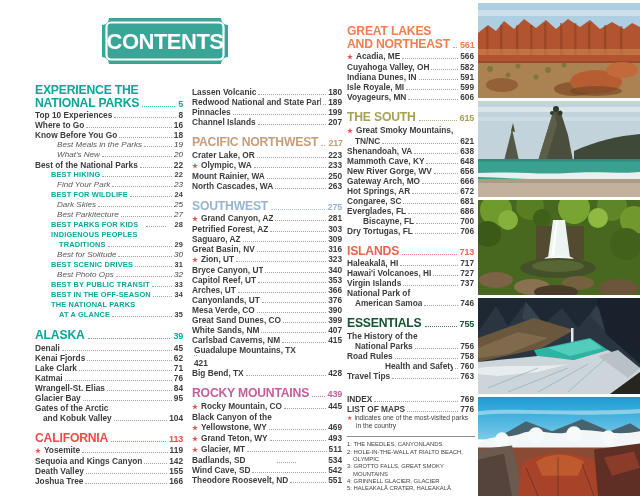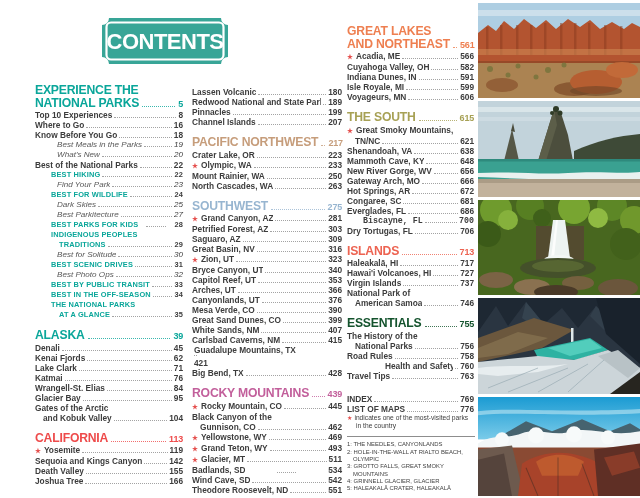--- a/index.html
+++ b/index.html
@@ -376,25 +376,20 @@
         <span class="hleader"></span>
         <span class="hpage">439</span>
       </div>
       <div class="erow " style="padding-left: 0px;">
         <span class="star">★</span>
         <span class="elabel">Rocky Mountain, CO</span>
         <span class="eleader"></span>
         <span class="epage">445</span>
       </div>
       <div class="eline1 " style="padding-left: 0px;"><span>Black Canyon of the</span></div>
-      <div class="erow " style="padding-left: 8px;">
-        <span class="elabel">Gunnison, CO</span>
-        <span class="eleader"></span>
-        <span class="epage">462</span>
-      </div>
       <div class="erow " style="padding-left: 0px;">
         <span class="star">★</span>
         <span class="elabel">Yellowstone, WY</span>
         <span class="eleader"></span>
         <span class="epage">469</span>
       </div>
       <div class="erow " style="padding-left: 0px;">
         <span class="star">★</span>
         <span class="elabel">Grand Teton, WY</span>
         <span class="eleader"></span>
@@ -498,21 +493,21 @@
       <div class="erow " style="padding-left: 0px;">
         <span class="elabel">Congaree, SC</span>
         <span class="eleader"></span>
         <span class="epage">681</span>
       </div>
       <div class="erow " style="padding-left: 0px;">
         <span class="elabel">Everglades, FL</span>
         <span class="eleader"></span>
         <span class="epage">686</span>
       </div>
-      <div class="erow " style="padding-left: 16px; font-family: Liberation Mono, monospace;">
+      <div class="erow " style="padding-left: 16px;">
         <span class="elabel">Biscayne, FL</span>
         <span class="eleader"></span>
         <span class="epage">700</span>
       </div>
       <div class="erow " style="padding-left: 0px;">
         <span class="elabel">Dry Tortugas, FL</span>
         <span class="eleader"></span>
         <span class="epage">706</span>
       </div>
     </div>

